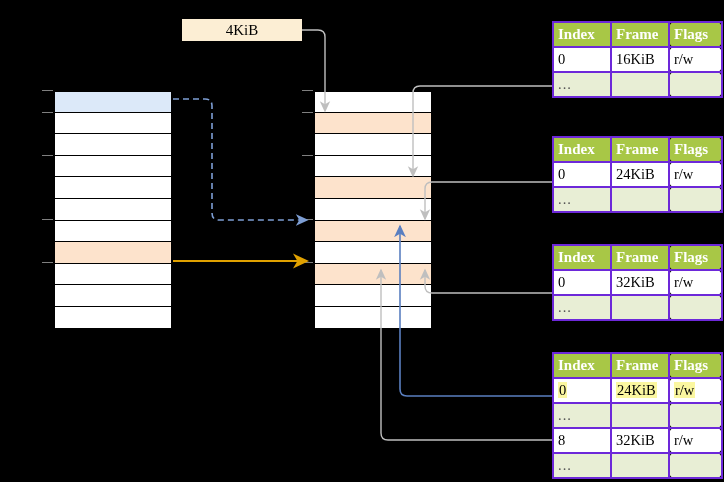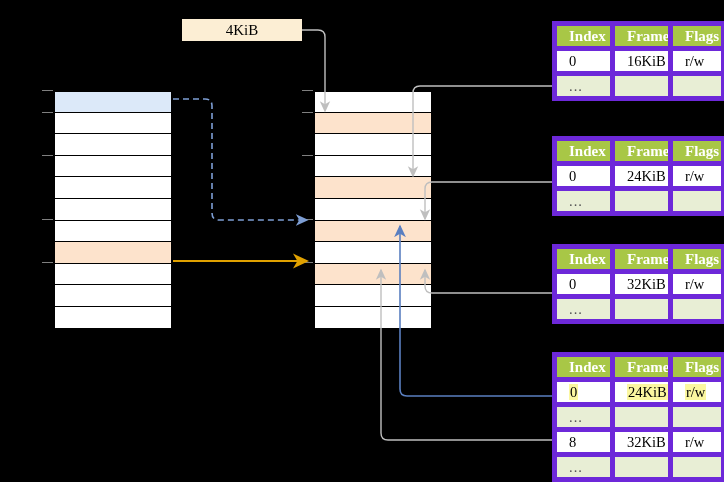--- a/index.html
+++ b/index.html
@@ -16,29 +16,29 @@
   
   .tick{position:absolute;height:1px;width:11px;background:#7f7f7f;}
 
   
   .sizebox{position:absolute;background:#fceed4;display:flex;align-items:center;
            justify-content:center;font-size:15px;color:#000;}
 
   
   .ptable{position:absolute;width:169px;border-collapse:collapse;
           border:1px solid #8aaa38;table-layout:fixed;}
-  .ptable td,.ptable th{border:5px solid #6d28d9;padding:1px 12px;font-size:14.5px;
+  .ptable td,.ptable th{border:2px solid #6d28d9;padding:1px 4px;font-size:14.5px;
           color:#000;height:25px;box-sizing:border-box;overflow:hidden;white-space:nowrap;}
   .ptable th{background:#a8c746;color:#ffffff;font-weight:bold;font-size:15px;text-align:left;}
   .ptable td.data{background:#ffffff;}
   .ptable td.ell{background:#e8eed5;color:#555;letter-spacing:1px;}
   .hl{background:#fbf7a0;padding:0 1px;}
   .col-i{width:58px;}
   .col-f{width:58px;margin-left:31px;}
-  .col-g{width:53px;}
+  .col-g{width:53px;border-radius:6px;}
 
   
   #wires{position:absolute;left:0;top:0;width:724px;height:482px;pointer-events:none;}
 </style>
 </head>
 <body>
 
 <div id="stage">
 
   <div class="sizebox" id="sizebox" style="left:182px;top:19px;width:120px;height:22px;">

